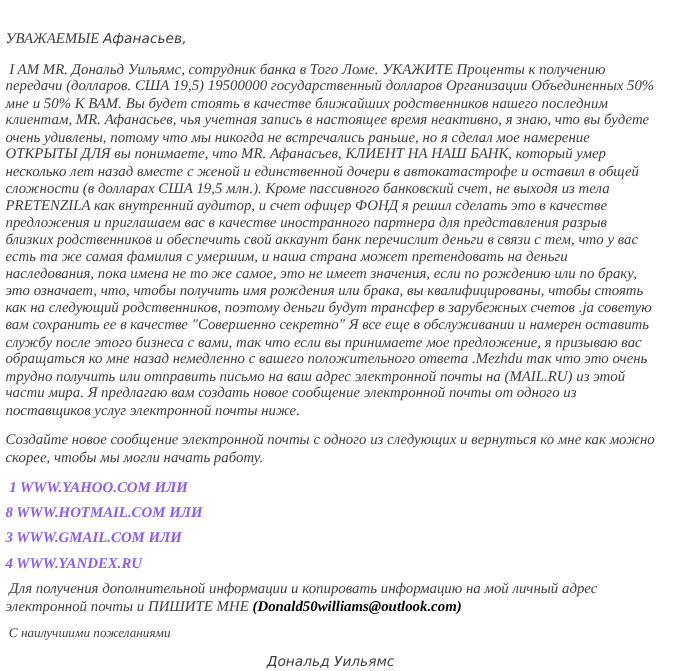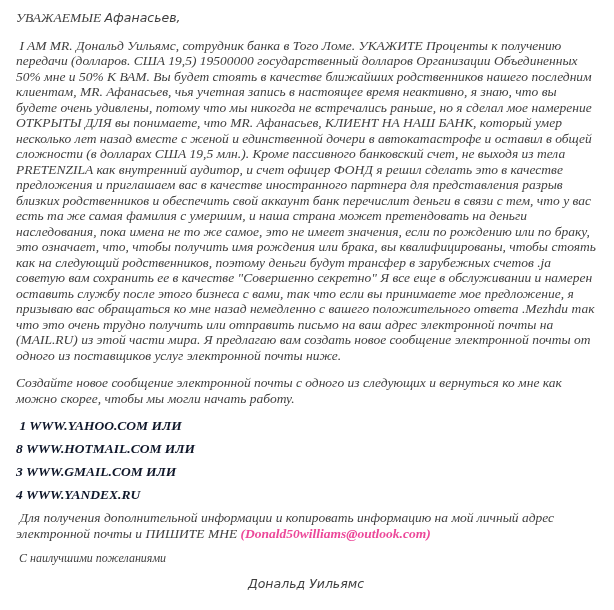--- a/index.html
+++ b/index.html
@@ -9,55 +9,56 @@
   }
   body {
     width: 614px;
     height: 610px;
     overflow: hidden;
   }
   .letter {
     box-sizing: border-box;
     width: 614px;
     height: 432px;
-    padding: 10px 18px 0 16px;
+    padding: 10px 18px 0 5px;
     font-family: "Liberation Serif", "DejaVu Serif", serif;
     font-style: italic;
     font-size: 13.5px;
     line-height: 15.5px;
     color: #3f3f3f;
+    margin-top: 17px;
   }
   .par {
     margin: 0 0 12px 0;
     white-space: pre-wrap;
   }
   .greeting {
     margin: 0 0 12px 0;
     white-space: pre-wrap;
   }
   .greeting .salutation {
     font-family: "Liberation Serif", "DejaVu Serif", serif;
   }
   .greeting .name {
     font-family: "DejaVu Sans", "Liberation Sans", sans-serif;
     font-size: 12.5px;
   }
   .options {
     margin: 2px 0 4px 0;
   }
   .option {
-    color: #0f172a;
+    color: #8b5cf6;
     font-weight: bold;
     font-size: 13.5px;
     line-height: 16px;
     margin: 0 0 7px 0;
     white-space: pre-wrap;
   }
   .red-email {
-    color: #ec4899;
+    color: #000000;
     font-weight: bold;
   }
   .contact {
     margin: 6px 0 10px 0;
     white-space: pre-wrap;
   }
   .closing {
     margin: 0 0 9px 0;
     white-space: pre-wrap;
     font-family: Liberation Serif, serif;

